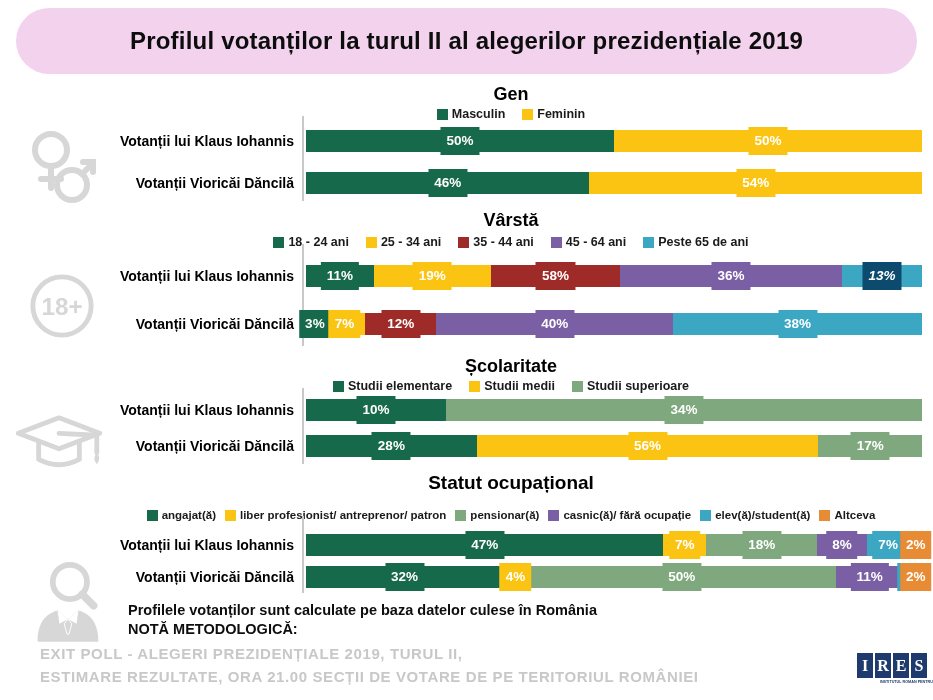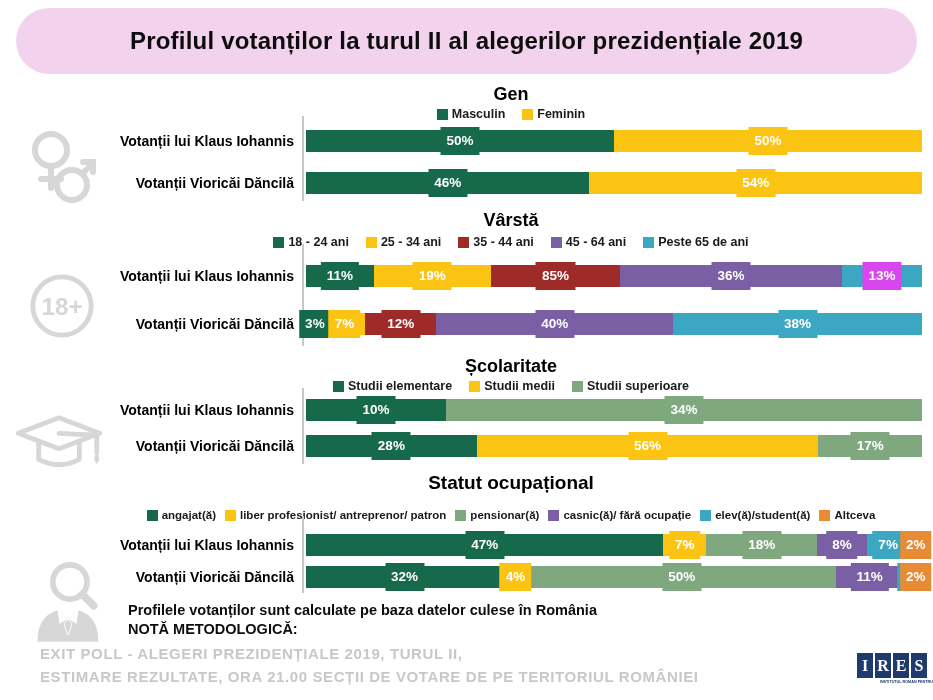--- a/index.html
+++ b/index.html
@@ -144,27 +144,27 @@
       <div class="row">
         <div class="cat">Votanții lui Klaus Iohannis</div>
         <div class="bar">
           <div class="seg" style="flex-grow: 11; background: rgb(23, 105, 75);">
             <span class="lbl" style="background: rgb(23, 105, 75);">11%</span>
           </div>
           <div class="seg" style="flex-grow: 19; background: rgb(252, 196, 18);">
             <span class="lbl" style="background: rgb(252, 196, 18);">19%</span>
           </div>
           <div class="seg" style="flex-grow: 21; background: rgb(158, 43, 40);">
-            <span class="lbl" style="background: rgb(158, 43, 40);">85%</span>
+            <span class="lbl" style="background: rgb(158, 43, 40);">58%</span>
           </div>
           <div class="seg" style="flex-grow: 36; background: rgb(123, 95, 165);">
             <span class="lbl" style="background: rgb(123, 95, 165);">36%</span>
           </div>
           <div class="seg" style="flex-grow: 13; background: rgb(59, 167, 194);">
-            <span class="lbl" style="background: #d946ef;">13%</span>
+            <span class="lbl" style="background: #0c4a6e; font-style: italic;">13%</span>
           </div>
         </div>
       </div>
       <div class="row">
         <div class="cat">Votanții Vioricăi Dăncilă</div>
         <div class="bar">
           <div class="seg" style="flex-grow: 3; background: rgb(23, 105, 75);">
             <span class="lbl" style="background: rgb(23, 105, 75);">3%</span>
           </div>
           <div class="seg" style="flex-grow: 7; background: rgb(252, 196, 18);">

